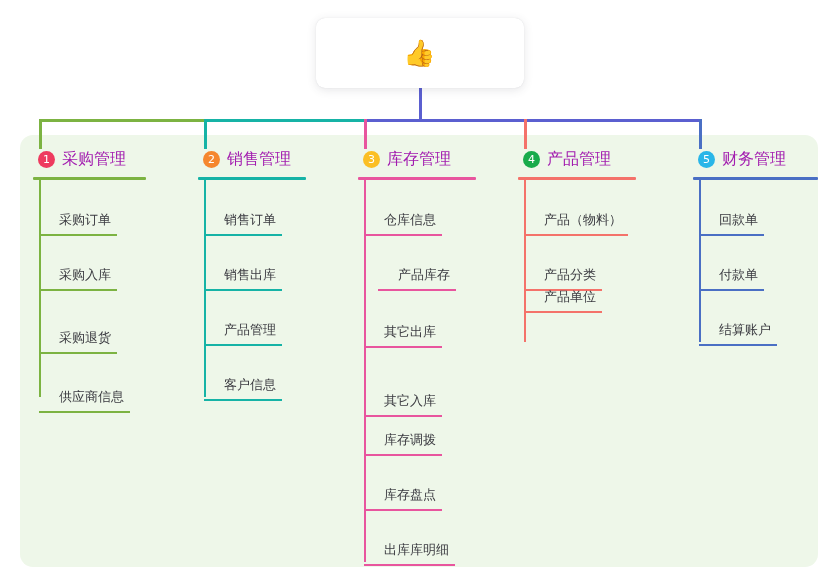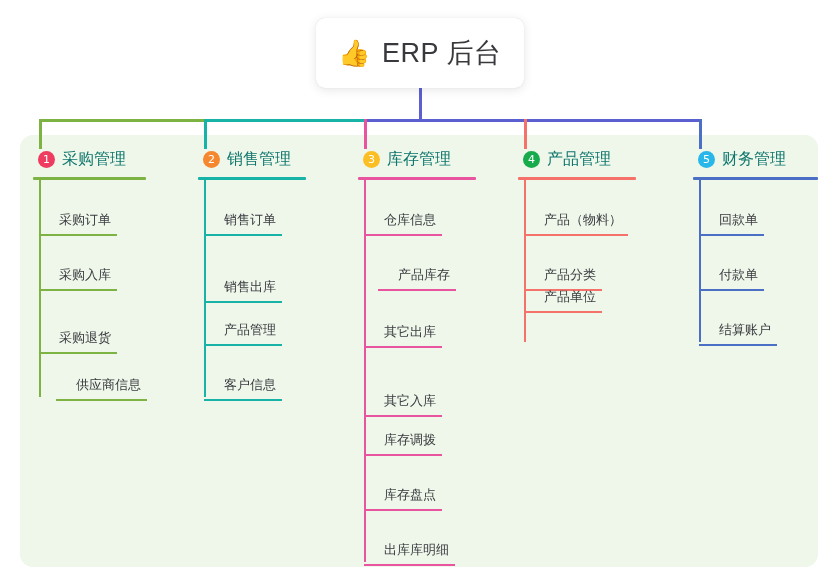--- a/index.html
+++ b/index.html
@@ -39,39 +39,38 @@
   .col{position:absolute;top:146px;}
   .col-head{
     display:flex;align-items:center;gap:7px;height:26px;
     padding-left:18px;white-space:nowrap;
   }
   .badge{
     width:17px;height:17px;border-radius:50%;
     color:#fff;font-size:11px;line-height:17px;text-align:center;
     display:inline-block;flex:0 0 auto;font-family:"DejaVu Sans",sans-serif;
   }
-  .col-title{font-size:16px;color:#0f766e;}
+  .col-title{font-size:16px;color:#a21caf;}
   .head-rule{position:absolute;height:3px;border-radius:1px;}
   .item{position:absolute;white-space:nowrap;}
   .item-label{
     position:absolute;font-size:13px;color:#3a3a40;
     left:20px;bottom:7px;white-space:nowrap;
   }
   .item-rule{position:absolute;left:0;bottom:0;height:2px;}
   .vstem{position:absolute;width:2px;}
 </style>
 </head>
 <body>
 
 <div id="canvas">
 
   <div class="root-card">
     <div class="root-inner">
       <span class="root-emoji">👍</span>
-      <span class="root-title">ERP 后台</span>
     </div>
   </div>
 
   <div class="panel"></div>
 
   <div id="connectors">
       <div class="ln" style="left: 39px; top: 119px; width: 165px; height: 3px; background: rgb(124, 179, 66);"></div>
       <div class="ln" style="left: 204px; top: 119px; width: 160px; height: 3px; background: rgb(22, 179, 166);"></div>
       <div class="ln" style="left: 364px; top: 119px; width: 337px; height: 3px; background: rgb(91, 95, 208);"></div>
       <div class="ln" style="left: 419px; top: 88px; width: 3px; height: 34px; background: rgb(91, 95, 208);"></div>
@@ -95,37 +94,37 @@
           <div class="item-rule" style="width: 78px; background: rgb(124, 179, 66);"></div>
         </div>
         <div class="item" style="left: 19px; top: 90px; width: 78px; height: 55px;">
           <span class="item-label">采购入库</span>
           <div class="item-rule" style="width: 78px; background: rgb(124, 179, 66);"></div>
         </div>
         <div class="item" style="left: 19px; top: 145px; width: 78px; height: 63px;">
           <span class="item-label">采购退货</span>
           <div class="item-rule" style="width: 78px; background: rgb(124, 179, 66);"></div>
         </div>
-        <div class="item" style="left: 19px; top: 200px; width: 91px; height: 55px; margin-left: 17px;">
+        <div class="item" style="left: 19px; top: 212px; width: 91px; height: 55px;">
           <span class="item-label">供应商信息</span>
           <div class="item-rule" style="width: 91px; background: rgb(124, 179, 66);"></div>
         </div>
       </div>
       <div class="col" style="left: 185px; top: 146px;">
         <div class="col-head">
           <div class="badge" style="background: rgb(245, 135, 46);">2</div>
           <div class="col-title">销售管理</div>
         </div>
         <div class="head-rule" style="left: 13px; top: 31px; width: 108px; background: rgb(22, 179, 166);"></div>
         <div class="vstem" style="left: 19px; top: 31px; height: 220px; background: rgb(22, 179, 166);"></div>
         <div class="item" style="left: 19px; top: 35px; width: 78px; height: 55px;">
           <span class="item-label">销售订单</span>
           <div class="item-rule" style="width: 78px; background: rgb(22, 179, 166);"></div>
         </div>
-        <div class="item" style="left: 19px; top: 90px; width: 78px; height: 67px;">
+        <div class="item" style="left: 19px; top: 90px; width: 78px; height: 55px;">
           <span class="item-label">销售出库</span>
           <div class="item-rule" style="width: 78px; background: rgb(22, 179, 166);"></div>
         </div>
         <div class="item" style="left: 19px; top: 145px; width: 78px; height: 55px;">
           <span class="item-label">产品管理</span>
           <div class="item-rule" style="width: 78px; background: rgb(22, 179, 166);"></div>
         </div>
         <div class="item" style="left: 19px; top: 200px; width: 78px; height: 55px;">
           <span class="item-label">客户信息</span>
           <div class="item-rule" style="width: 78px; background: rgb(22, 179, 166);"></div>

